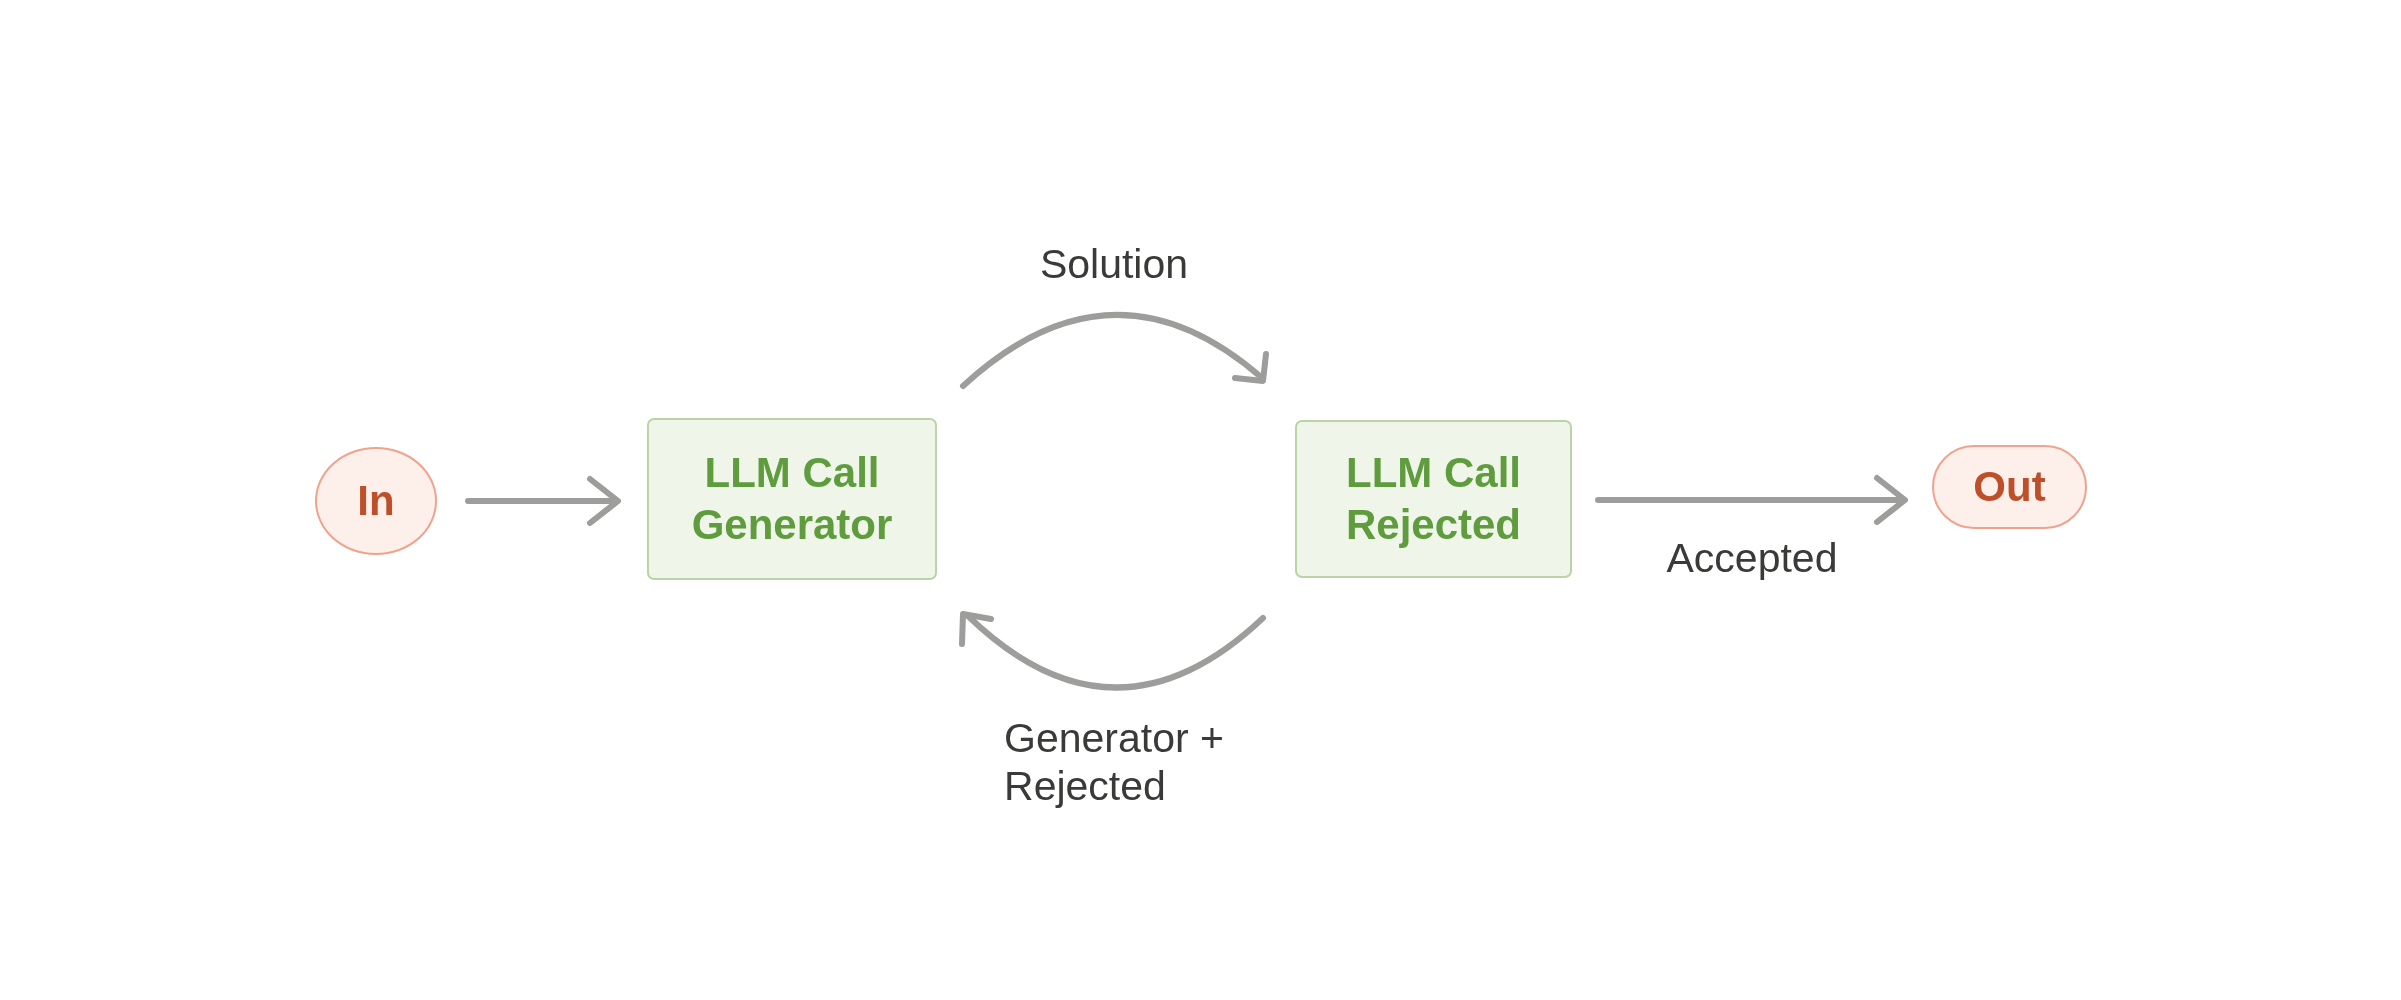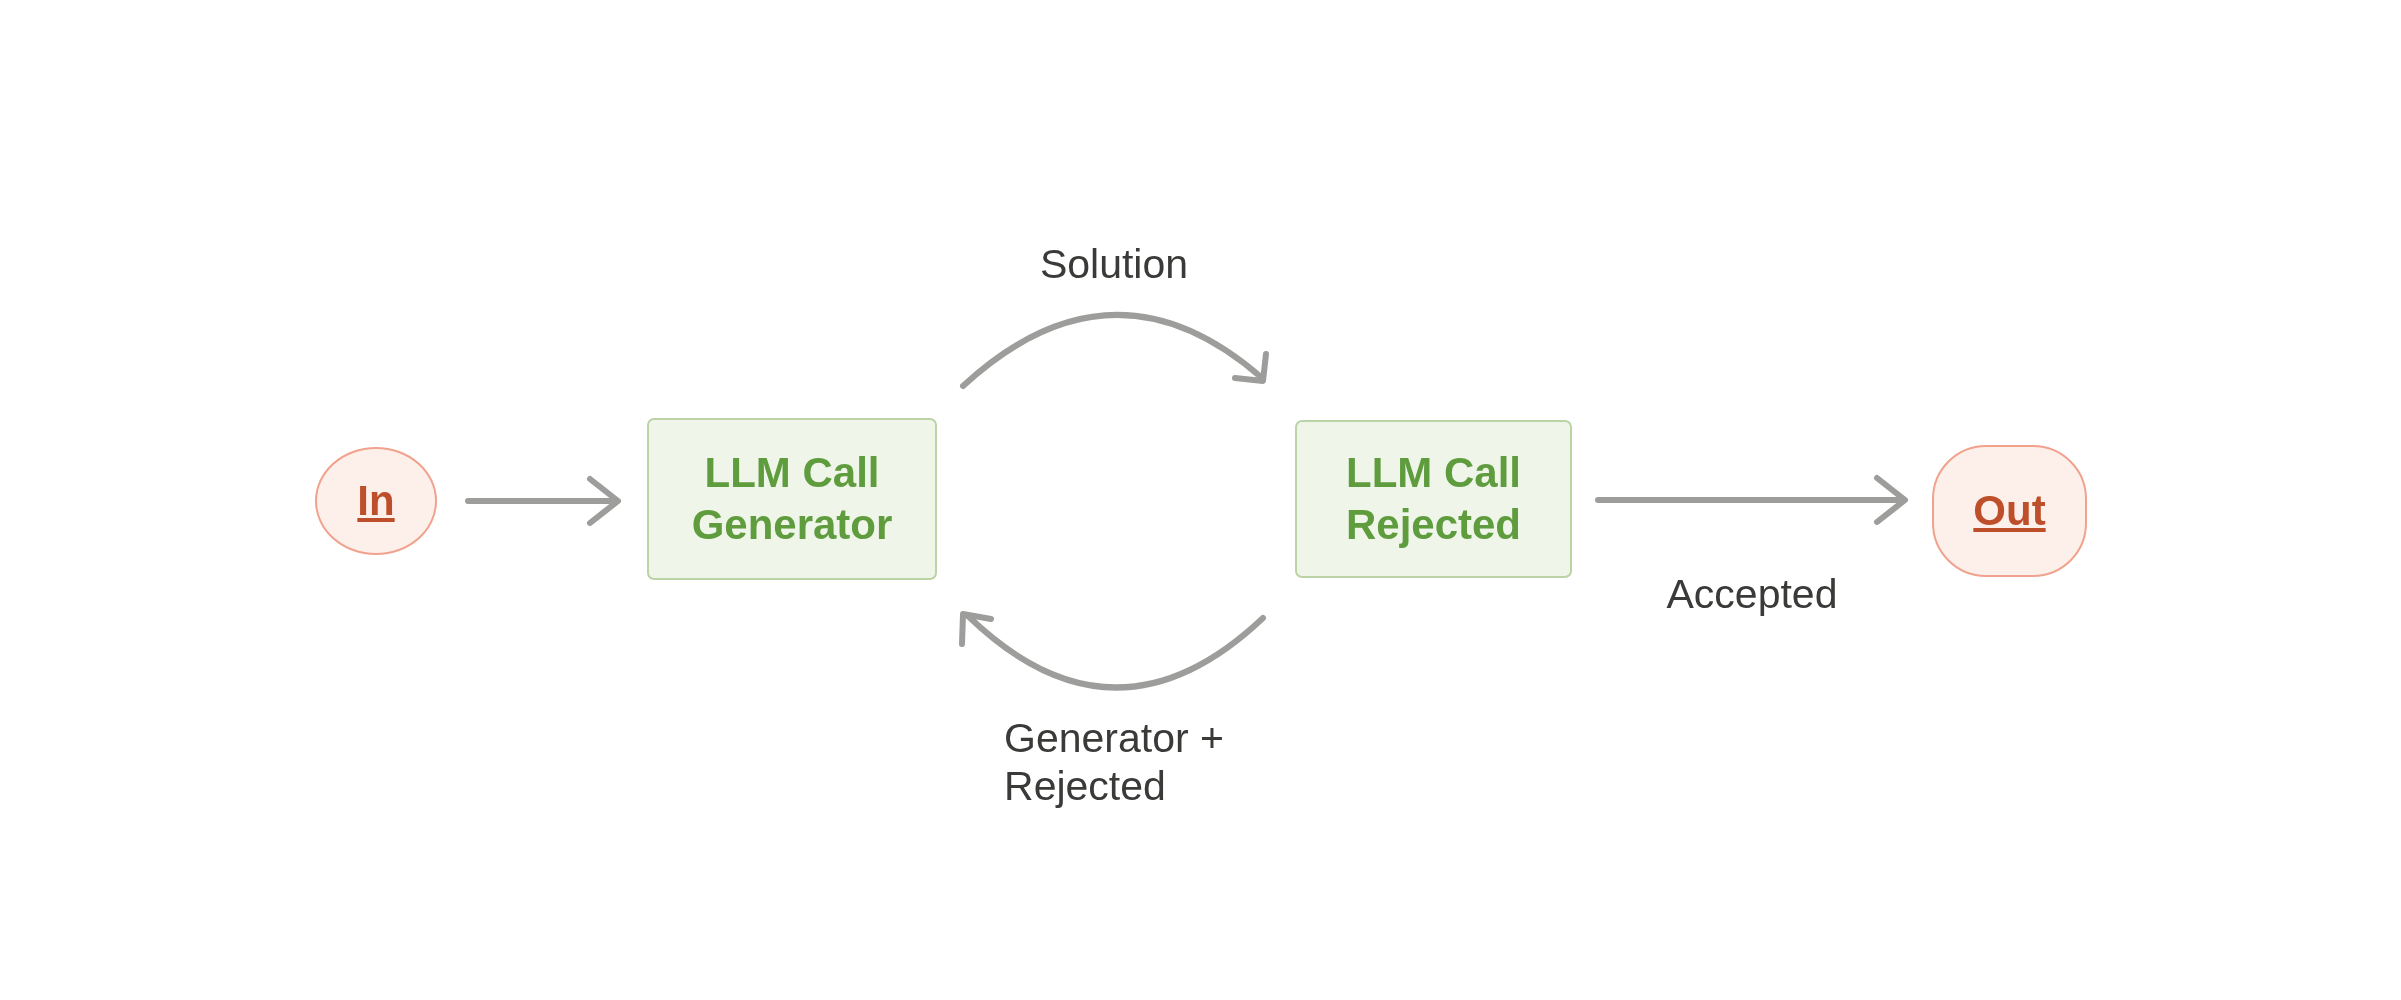--- a/index.html
+++ b/index.html
@@ -47,30 +47,29 @@
     text-align: center;
     box-sizing: border-box;
     font-weight: bold;
     border-radius: 7px;
   }
   .terminal {
     border: 2.5px solid var(--salmon-border);
     background: var(--pink-fill);
     color: var(--rust-text);
     font-size: 42px;
-    text-decoration: underline;
   }
   .node-in {
     left: 315px; top: 447px;
     width: 122px; height: 108px;
     border-radius: 50%;
   }
   .node-out {
     left: 1932px; top: 445px;
-    width: 155px; height: 132px;
+    width: 155px; height: 84px;
     border-radius: 54px;
   }
   .process {
     border: 2.5px solid var(--green-border);
     background: var(--green-fill);
     color: var(--green-text);
     font-size: 42px;
     line-height: 52px;
   }
   .node-generator {
@@ -85,21 +84,21 @@
     position: absolute;
     color: var(--label-text);
     font-size: 41px;
     line-height: 48px;
     text-align: left;
     white-space: nowrap;
     transform: translateX(-50%);
   }
   .label-solution { left: 1114px; top: 240px; }
   .label-rejected { left: 1114px; top: 714px; }
-  .label-accepted { left: 1752px; top: 534px; margin-top: 36px; }
+  .label-accepted { left: 1752px; top: 534px; }
 </style>
 </head>
 <body>
 
 <div class="canvas">
 
   <svg class="arrows" viewBox="0 0 2401 1000" aria-hidden="true">
 
     <g>
       <path d="M 468 501 L 610 501"></path>

